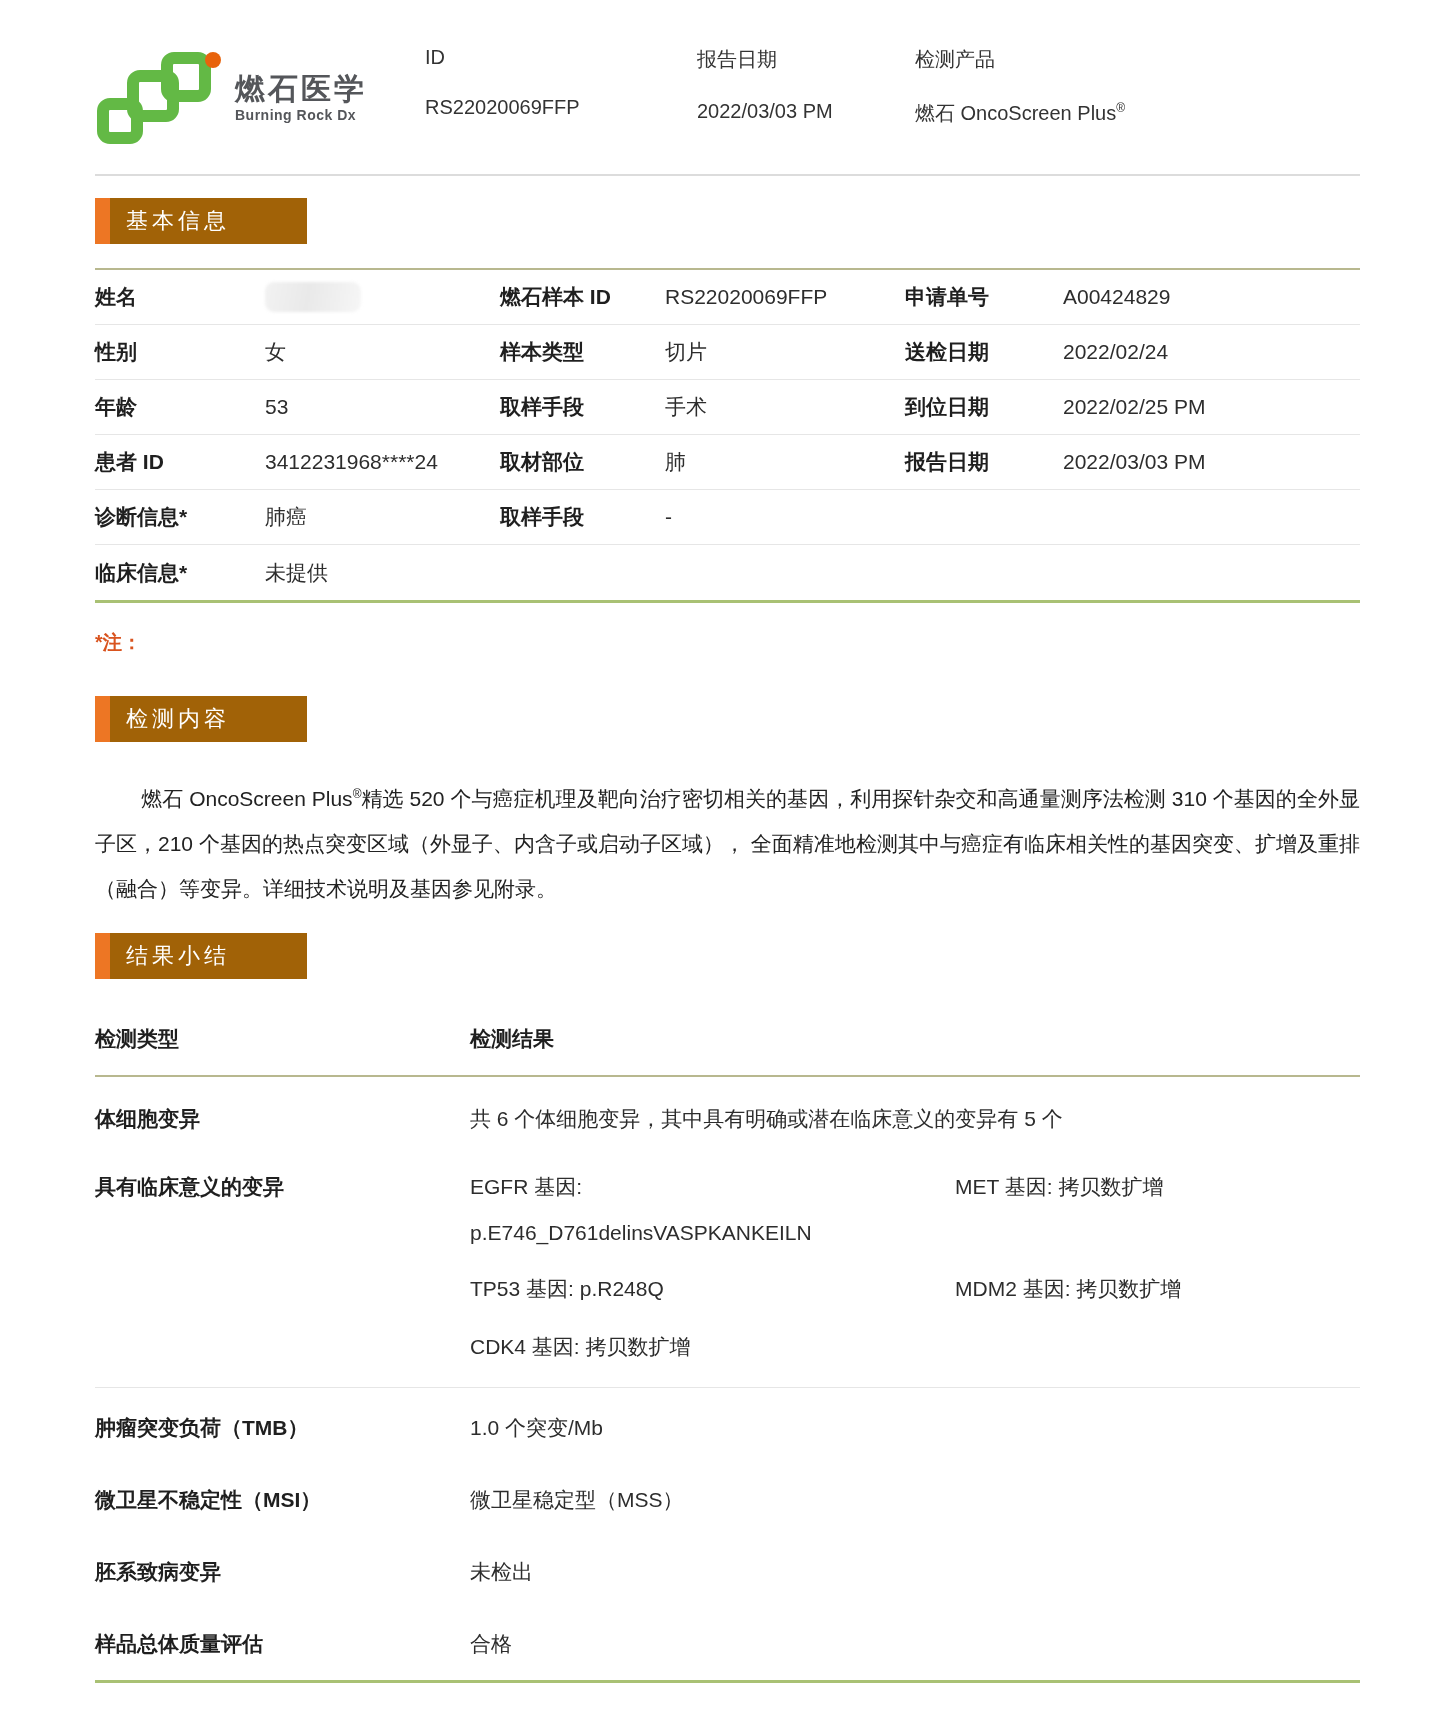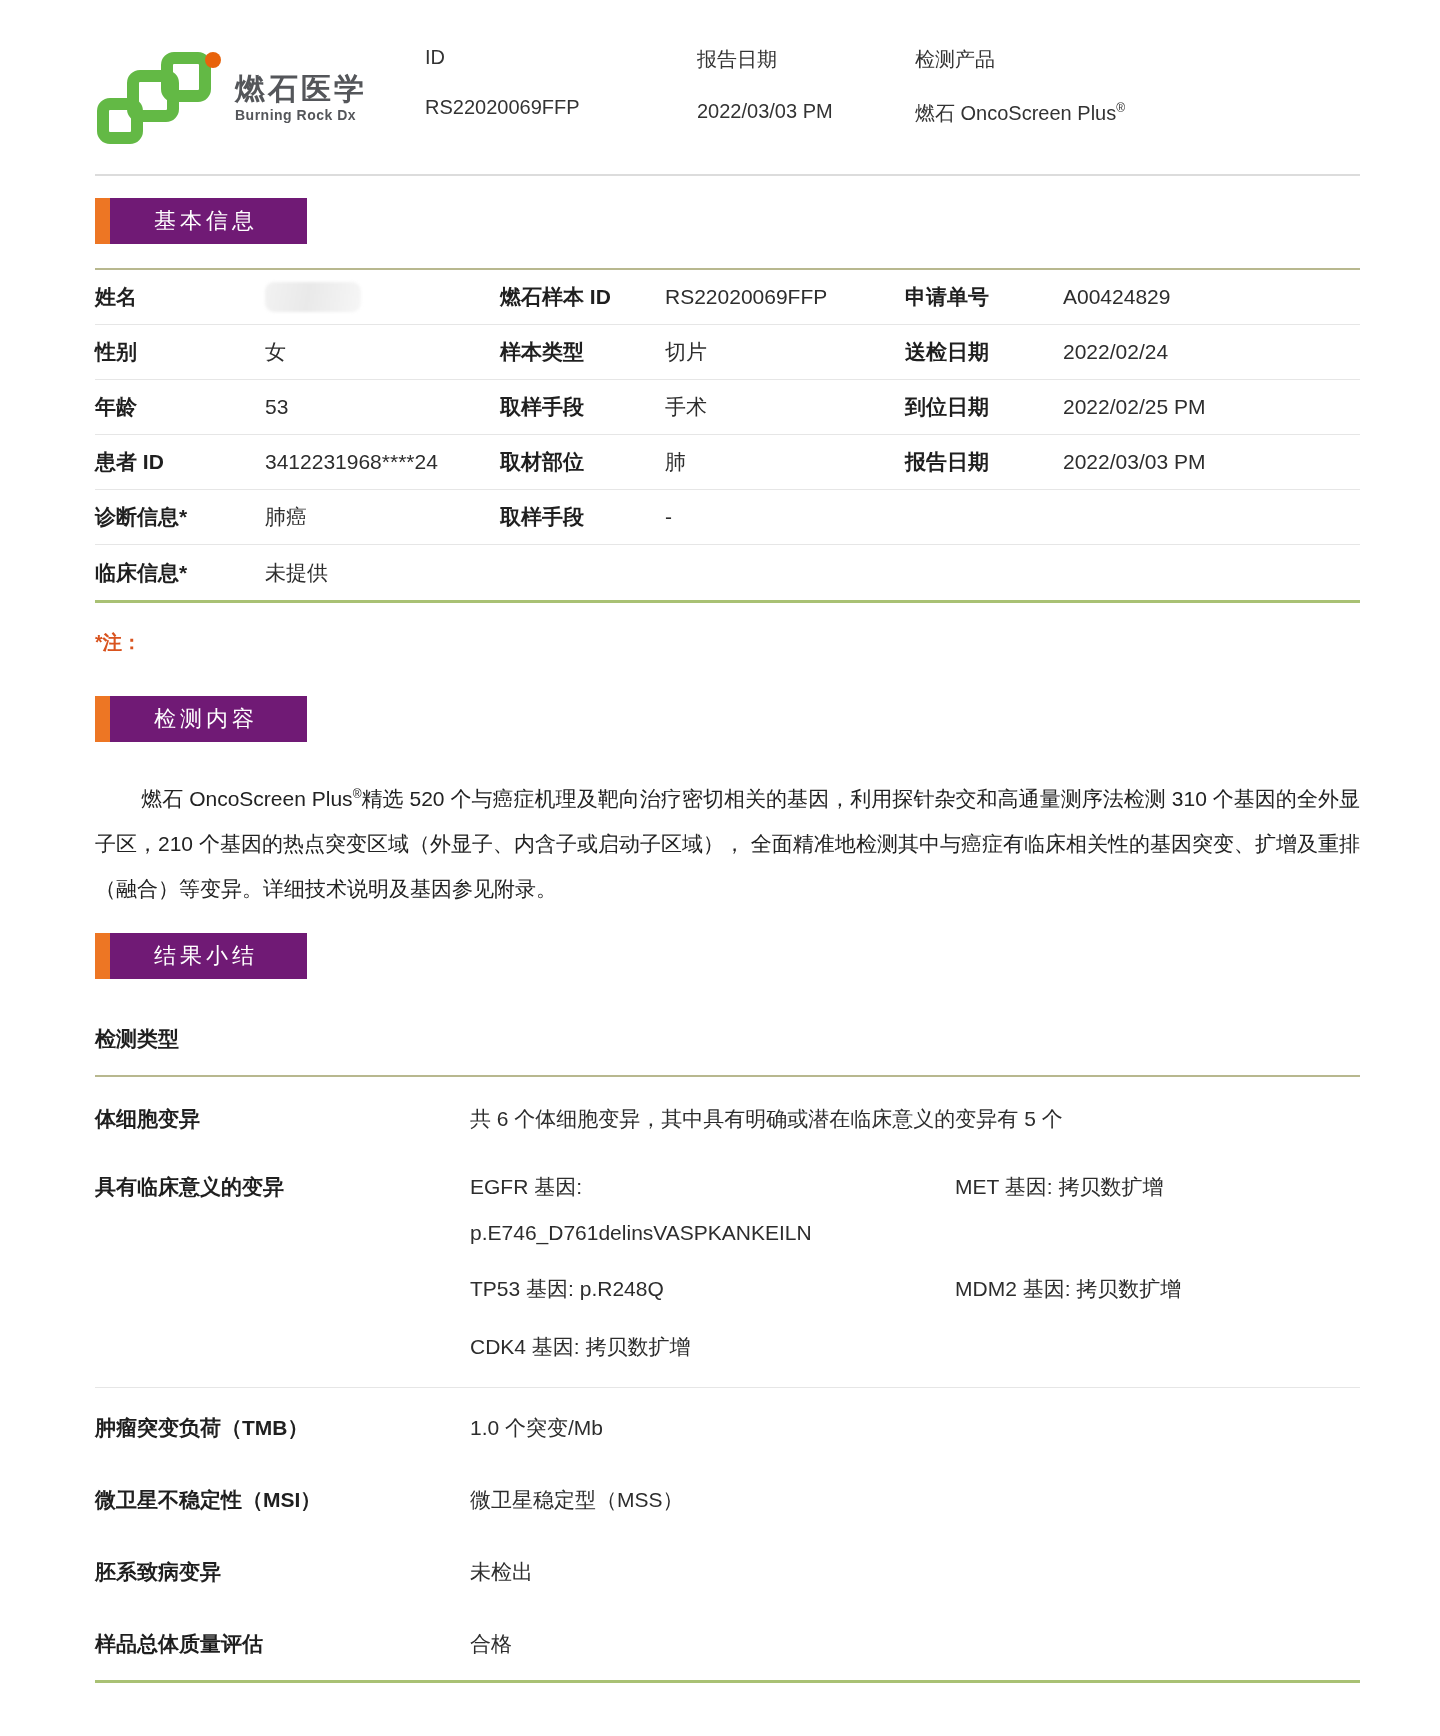--- a/index.html
+++ b/index.html
@@ -22,23 +22,23 @@
   .logo-text-en { font-size:14px; font-weight:700; color:#54565a; letter-spacing:0.5px; margin-top:2px; }
   .hfield-label { font-size:20px; color:#333; }
   .hfield-value { font-size:20px; color:#333; margin-top:27px; }
   sup.reg { font-size:12px; vertical-align:super; }
   .header-divider { margin-top:28px; border-bottom:2px solid #dcdcdc; }
 
   
   .section-title { display:flex; margin-top:22px; height:46px; width:212px; }
   .section-title .accent { width:15px; background:#ed7624; }
   .section-title .green  {
-    flex:1; background:#701a75; color:#ffffff;
+    flex:1; background:#a16207; color:#ffffff;
     font-size:22px; font-weight:500; letter-spacing:4px;
-    line-height:46px; padding-left:44px;
+    line-height:46px; padding-left:16px;
   }
 
   
   .binfo-table { margin-top:24px; border-top:2px solid #b8b88f; border-bottom:3px solid #a9c174; }
   .binfo-row {
     display:grid;
     grid-template-columns:170px 235px 165px 240px 158px 1fr;
     height:55px; align-items:center; font-size:21px;
     border-bottom:1px solid #e6e6e6;
   }
@@ -185,20 +185,21 @@
   <p class="tc-para"><span>燃石 OncoScreen Plus</span><sup class="reg">®</sup><span>精选 520 个与癌症机理及靶向治疗密切相关的基因，利用探针杂交和高通量测序法检测 310 个基因的全外显子区，210 个基因的热点突变区域（外显子、内含子或启动子区域）， 全面精准地检测其中与癌症有临床相关性的基因突变、扩增及重排（融合）等变异。详细技术说明及基因参见附录。</span></p>
 
   <div class="section-title" style="">
     <div class="accent"></div>
     <div class="green">结果小结</div>
   </div>
 
   <div class="rs-table">
     <div class="rs-grid rs-header">
       <div>检测类型</div>
+      <div>检测结果</div>
     </div>
 
     <div class="rs-grid rs-row row-somatic">
       <div class="rs-type">体细胞变异</div>
       <div class="rs-result">共 6 个体细胞变异，其中具有明确或潜在临床意义的变异有 5 个</div>
     </div>
 
     <div class="rs-grid rs-row row-clinical">
       <div class="rs-type">具有临床意义的变异</div>
       <div class="rs-result">

